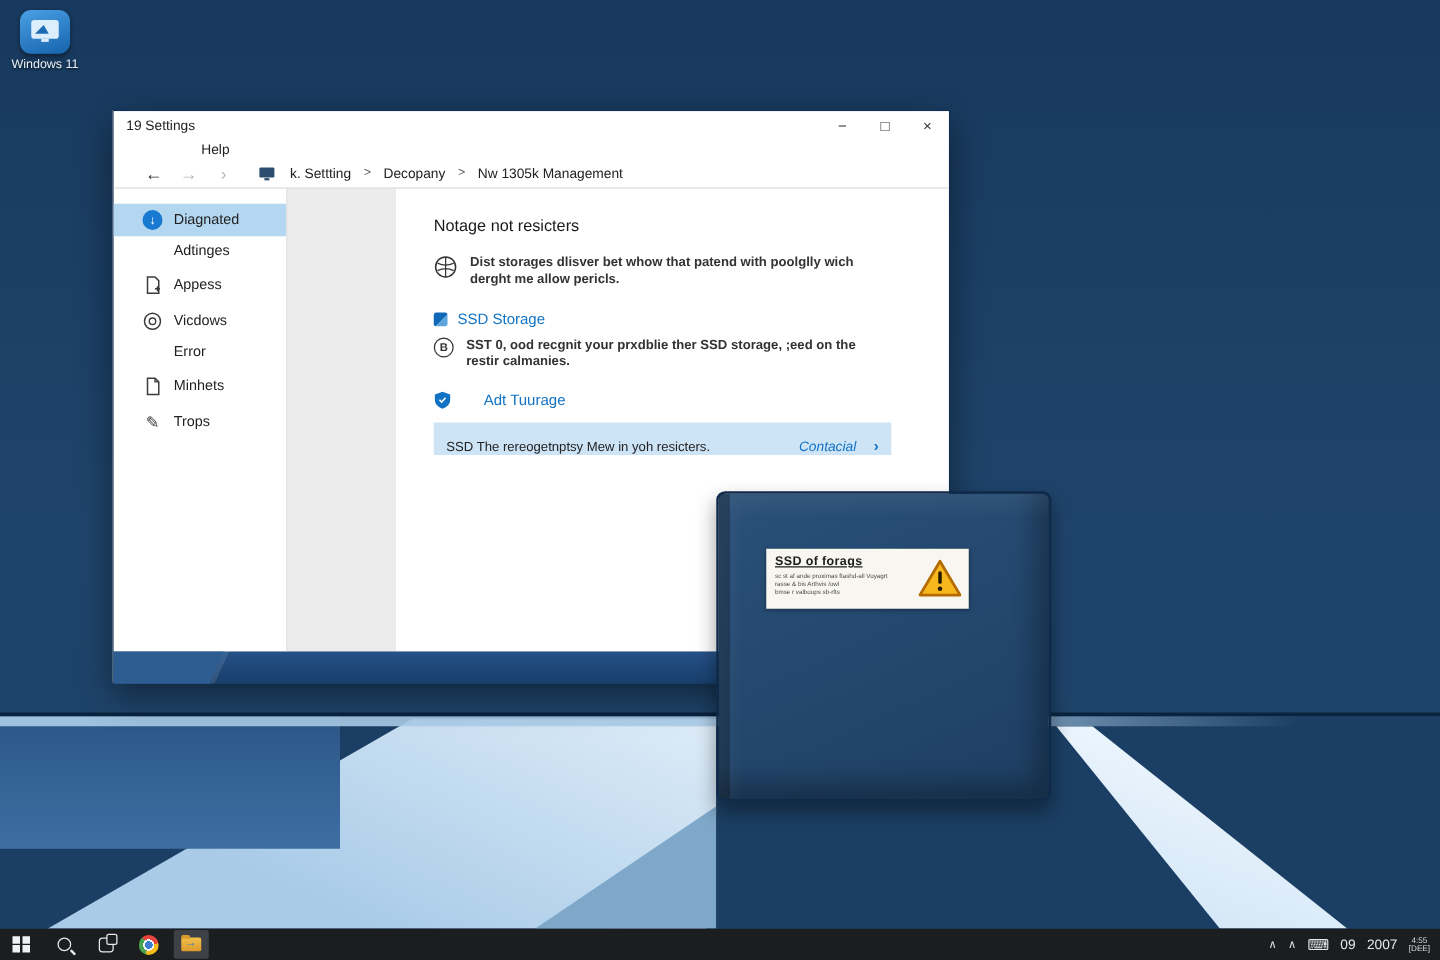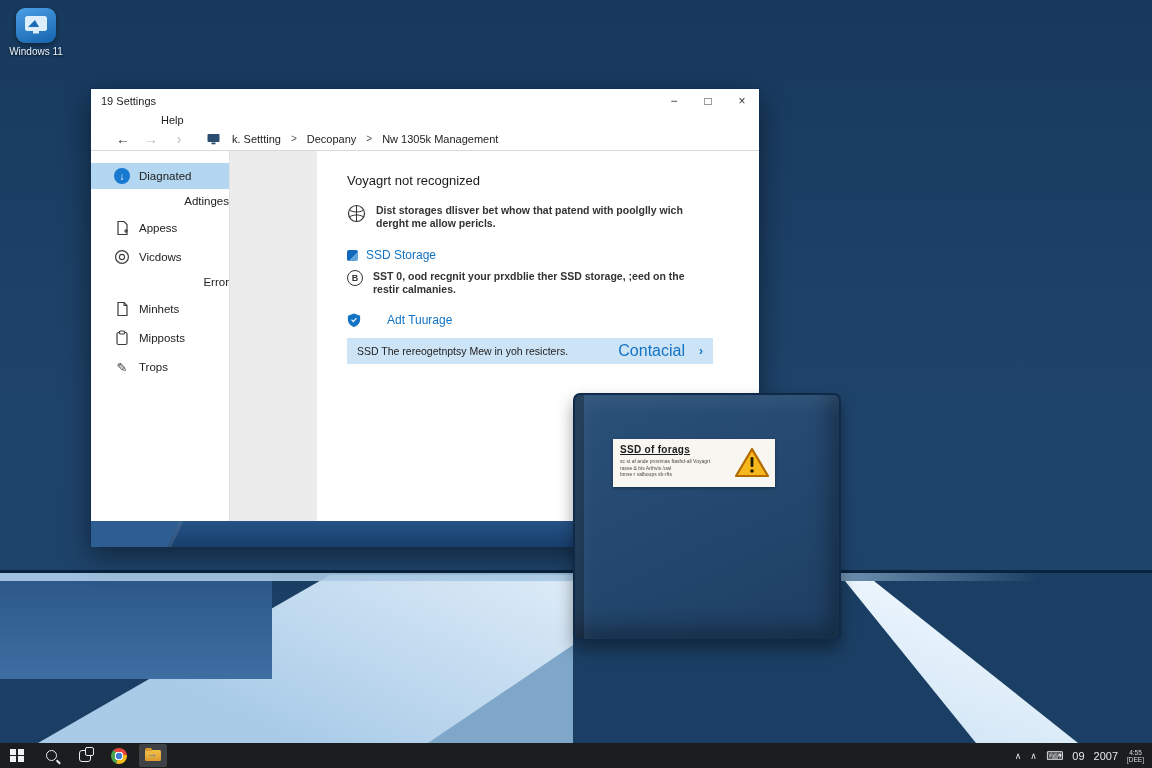--- a/index.html
+++ b/index.html
@@ -44,39 +44,39 @@
   .navbar { height:24px; display:flex; align-items:center; background:#fff; border-bottom:1px solid #d8d8d8; padding-left:18px; }
   .nav-arrow { width:28px; text-align:center; font-size:14px; color:#333; }
   .nav-arrow.dim { color:#b9b9b9; }
   .crumb-ic { margin:0 6px 0 14px; display:inline-flex; }
   .crumb { font-size:11px; color:#222; margin:0 6px; }
   .crumb-sep { font-size:10px; color:#555; margin:0 4px; }
 
   .winbody { height:370px; display:flex; }
   .sidebar { width:138px; background:#fff; padding-top:12px; }
   .side-item { display:flex; align-items:center; gap:9px; height:26px; padding-left:23px; margin-bottom:3px; font-size:11.5px; color:#222; }
-  .side-item.noicon { height:18px; padding-left:48px; margin-bottom:5px;justify-content:flex-end; }
+  .side-item.noicon { height:18px; padding-left:48px; margin-bottom:5px; }
   .side-item.sel { background:#b3d6f1; }
   .sync-circ { width:16px; height:16px; border-radius:50%; background:#1779cf; color:#fff;
                display:flex; align-items:center; justify-content:center; font-size:10px; font-weight:bold; }
   .pencil-g { font-size:13px; color:#3c3c3c; width:16px; text-align:center; }
   .graystrip { width:88px; background:#ececec; border-left:1px solid #e2e2e2; }
   .content { flex:1; background:#fff; padding:22px 0 0 30px; }
   .heading { font-size:13px; color:#1a1a1a; }
   .para { display:flex; gap:10px; margin-top:16px; font-size:10.5px; line-height:13px; color:#333;font-weight:bold; }
   .sect { display:flex; align-items:center; gap:8px; margin-top:18px; font-size:12px; color:#1273c4; }
   .sect.second { margin-top:16px;gap:26px; }
   .para2 { margin-top:8px; }
   .badge-b { width:16px; height:16px; border-radius:50%; border:1px solid #333; font-size:9px; color:#333;
              display:flex; align-items:center; justify-content:center; flex:none; }
   .ssd-mini { width:11px; height:11px; border-radius:2px; flex:none;
               background:linear-gradient(135deg,#1167b8 55%,#5ea4dd 55%); }
-  .action-row { width:366px; height:26px; margin-top:10px; background:#cde3f6; display:flex; align-items:center;
+  .action-row { width:366px; height:26px; margin-top:10px; background:#cde3f6; display:flex; align-items:flex-end;
                 padding:0 10px; font-size:10.5px; color:#222; }
-  .action-link { margin-left:auto; color:#1273c4; font-size:16px; }
+  .action-link { margin-left:auto; color:#1273c4; font-size:11px;font-style:italic; }
   .action-chev { color:#1273c4; font-size:12px; margin-left:14px; font-weight:bold; }
   .winfooter { height:26px;
      background:linear-gradient(115deg, #2e5d92 0 13%, rgba(255,255,255,.10) 13% 13.6%, transparent 13.6%),
                 linear-gradient(180deg,#265287,#183f6c); }
 
   
   .device { position:absolute; left:573px; top:393px; width:268px; height:248px; z-index:30;
             border-radius:7px; border:2px solid #0f2a49;
             background:linear-gradient(155deg,#2b5179 0%,#24486f 45%,#1e3f63 100%);
             box-shadow:inset 8px 8px 16px rgba(255,255,255,.07), inset -10px -12px 20px rgba(0,0,0,.30),
@@ -201,36 +201,29 @@
         <span>Error</span>
       </div>
       <div class="side-item">
         <svg width="16" height="16" viewBox="0 0 16 16">
           <path d="M4 1.5 h6 l3 3 v10 h-9 z" fill="none" stroke="#3c3c3c" stroke-width="1.2"></path>
           <path d="M10 1.5 v3 h3" fill="none" stroke="#3c3c3c" stroke-width="1.1"></path>
         </svg>
         <span>Minhets</span>
       </div>
       <div class="side-item">
-        <svg width="16" height="16" viewBox="0 0 16 16">
-          <rect x="3" y="2.5" width="10" height="12" rx="1.5" fill="none" stroke="#3c3c3c" stroke-width="1.2"></rect>
-          <rect x="5.5" y="1" width="5" height="3" rx="1" fill="#fff" stroke="#3c3c3c" stroke-width="1.1"></rect>
-        </svg>
-        <span>Mipposts</span>
-      </div>
-      <div class="side-item">
         <span class="pencil-g">✎</span>
         <span>Trops</span>
       </div>
     </div>
 
     <div class="graystrip"></div>
 
     <div class="content">
-      <div class="heading">Voyagrt not recognized</div>
+      <div class="heading">Notage not resicters</div>
 
       <div class="para">
         <svg width="19" height="19" viewBox="0 0 19 19">
           <circle cx="9.5" cy="9.5" r="8" fill="none" stroke="#333" stroke-width="1.2"></circle>
           <path d="M3 6.5 c4 2 9 2 13 0 M3 12.5 c4 -2 9 -2 13 0 M9.5 1.5 v16" fill="none" stroke="#333" stroke-width="1"></path>
         </svg>
         <span>
           <span>Dist storages dlisver bet whow that patend with poolglly wich</span><br>
           <span>derght me allow pericls.</span>
         </span>

